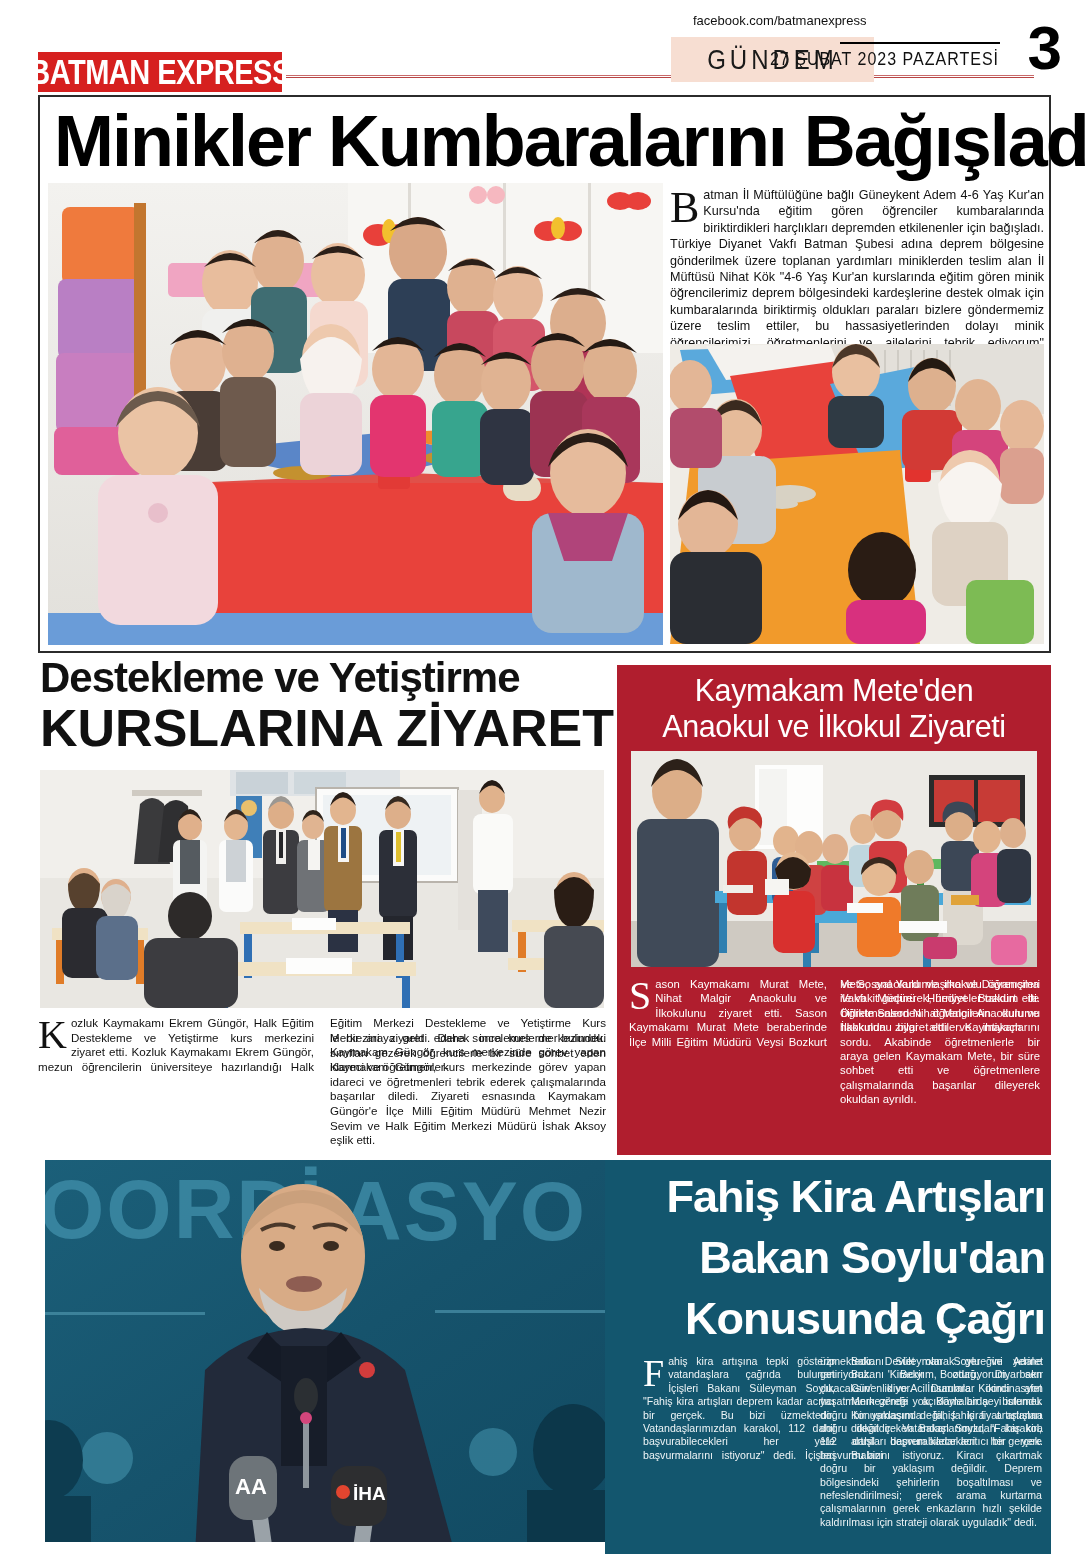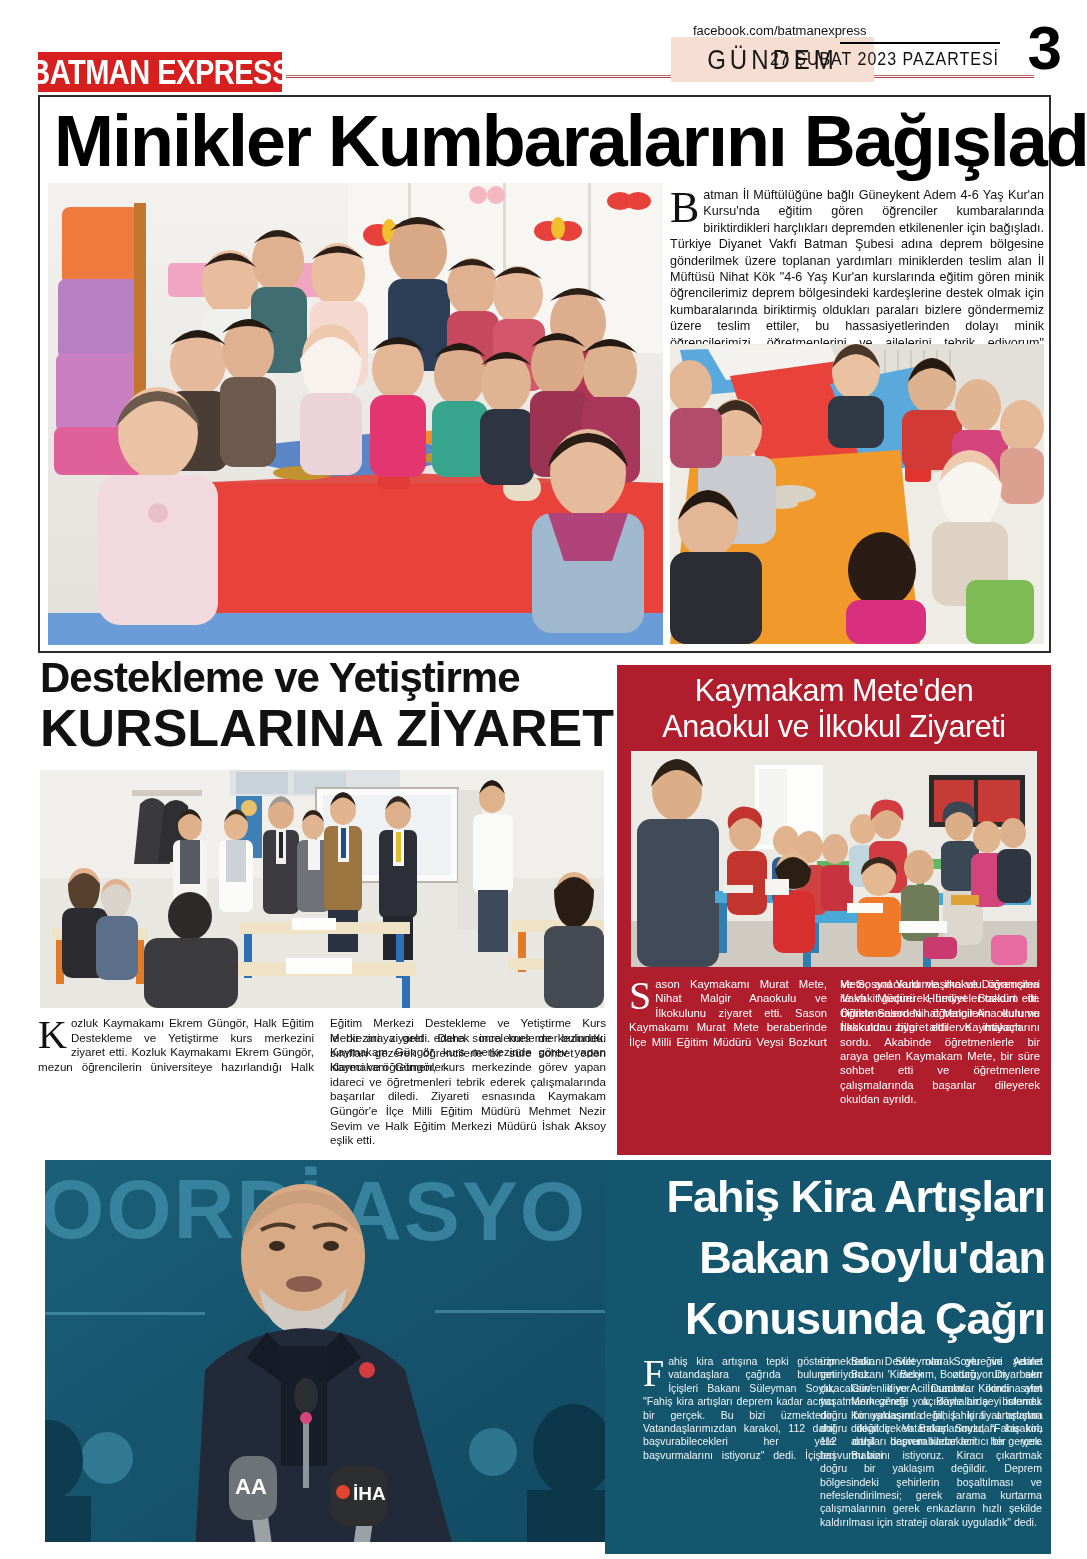--- a/index.html
+++ b/index.html
@@ -29,21 +29,21 @@
   }
   .section-tag {
     position: absolute; left: 671px; top: 37px; width: 203px; height: 45px;
     background: #f7ded2; display: flex; align-items: center; justify-content: center;
   }
   .section-tag span {
     font-size: 24px; letter-spacing: 4px; color: #1a1a1a;
     font-family: "Liberation Sans", sans-serif; transform: scaleY(1.12);
   }
   .social-url {
-    position: absolute; left: 693px; top: 23px;
+    position: absolute; left: 693px; top: 13px;
     font-size: 13px; color: #111; letter-spacing: 0px;
   }
   .date-rule {
     position: absolute; left: 840px; top: 42px; width: 160px; height: 2px; background: #000;
   }
   .date-line {
     position: absolute; right: 88px; top: 50px;
     font-size: 16px; color: #111; letter-spacing: 1px; white-space: nowrap;
     transform: scaleY(1.1);
   }

